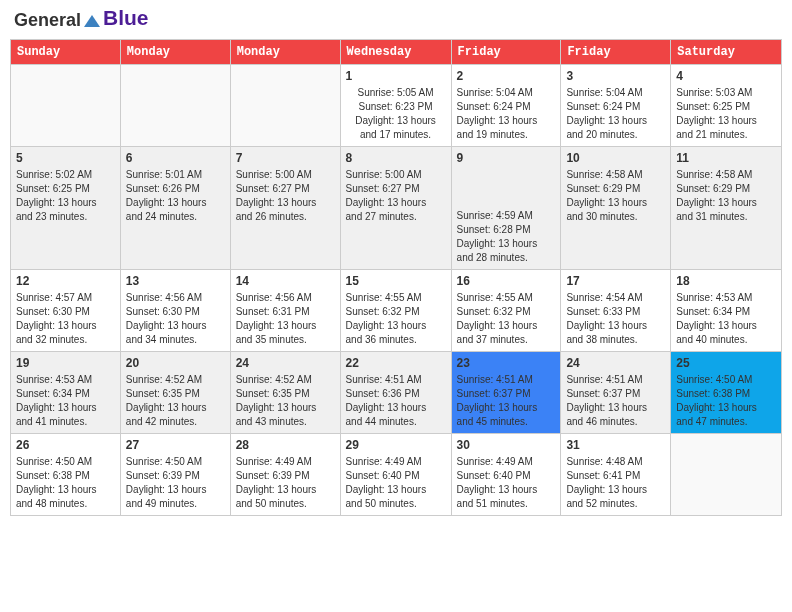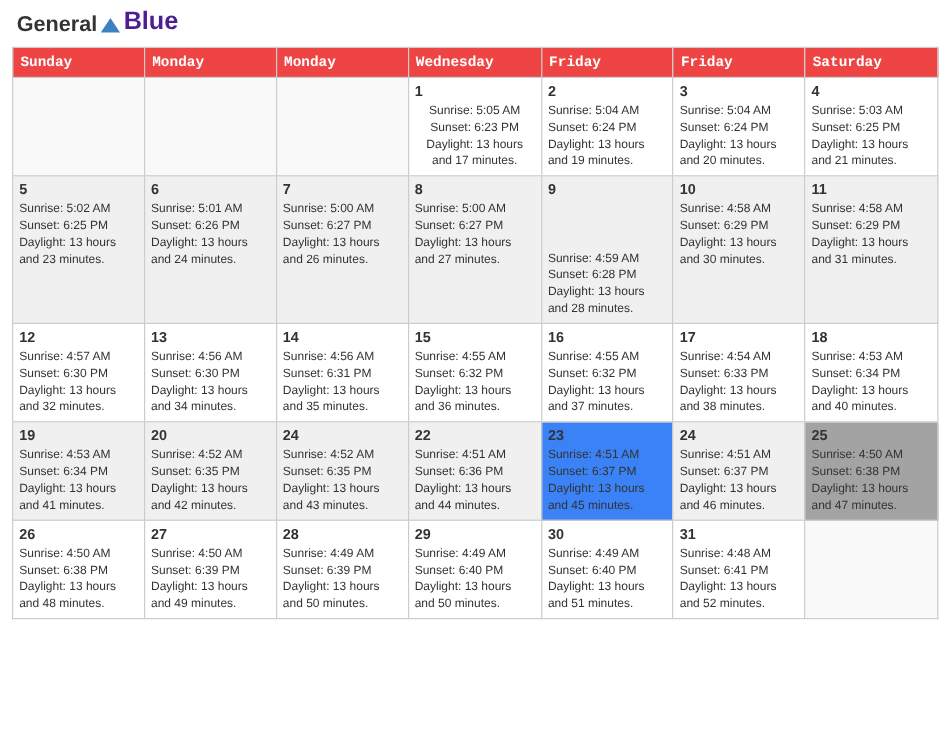--- a/index.html
+++ b/index.html
@@ -283,21 +283,21 @@
 Daylight: 13 hours
 and 45 minutes.</div>
         </td>
         <td style="background-color: rgb(240, 240, 240);">
           <span class="day-number">24</span>
           <div class="day-info" style="white-space: pre-line;">Sunrise: 4:51 AM
 Sunset: 6:37 PM
 Daylight: 13 hours
 and 46 minutes.</div>
         </td>
-        <td style="background-color: #a3a3a3;">
+        <td style="background-color: #0ea5e9;">
           <span class="day-number">25</span>
           <div class="day-info" style="white-space: pre-line;">Sunrise: 4:50 AM
 Sunset: 6:38 PM
 Daylight: 13 hours
 and 47 minutes.</div>
         </td>
       </tr>
       <tr style="background-color: rgb(255, 255, 255);">
         <td>
           <span class="day-number">26</span>

